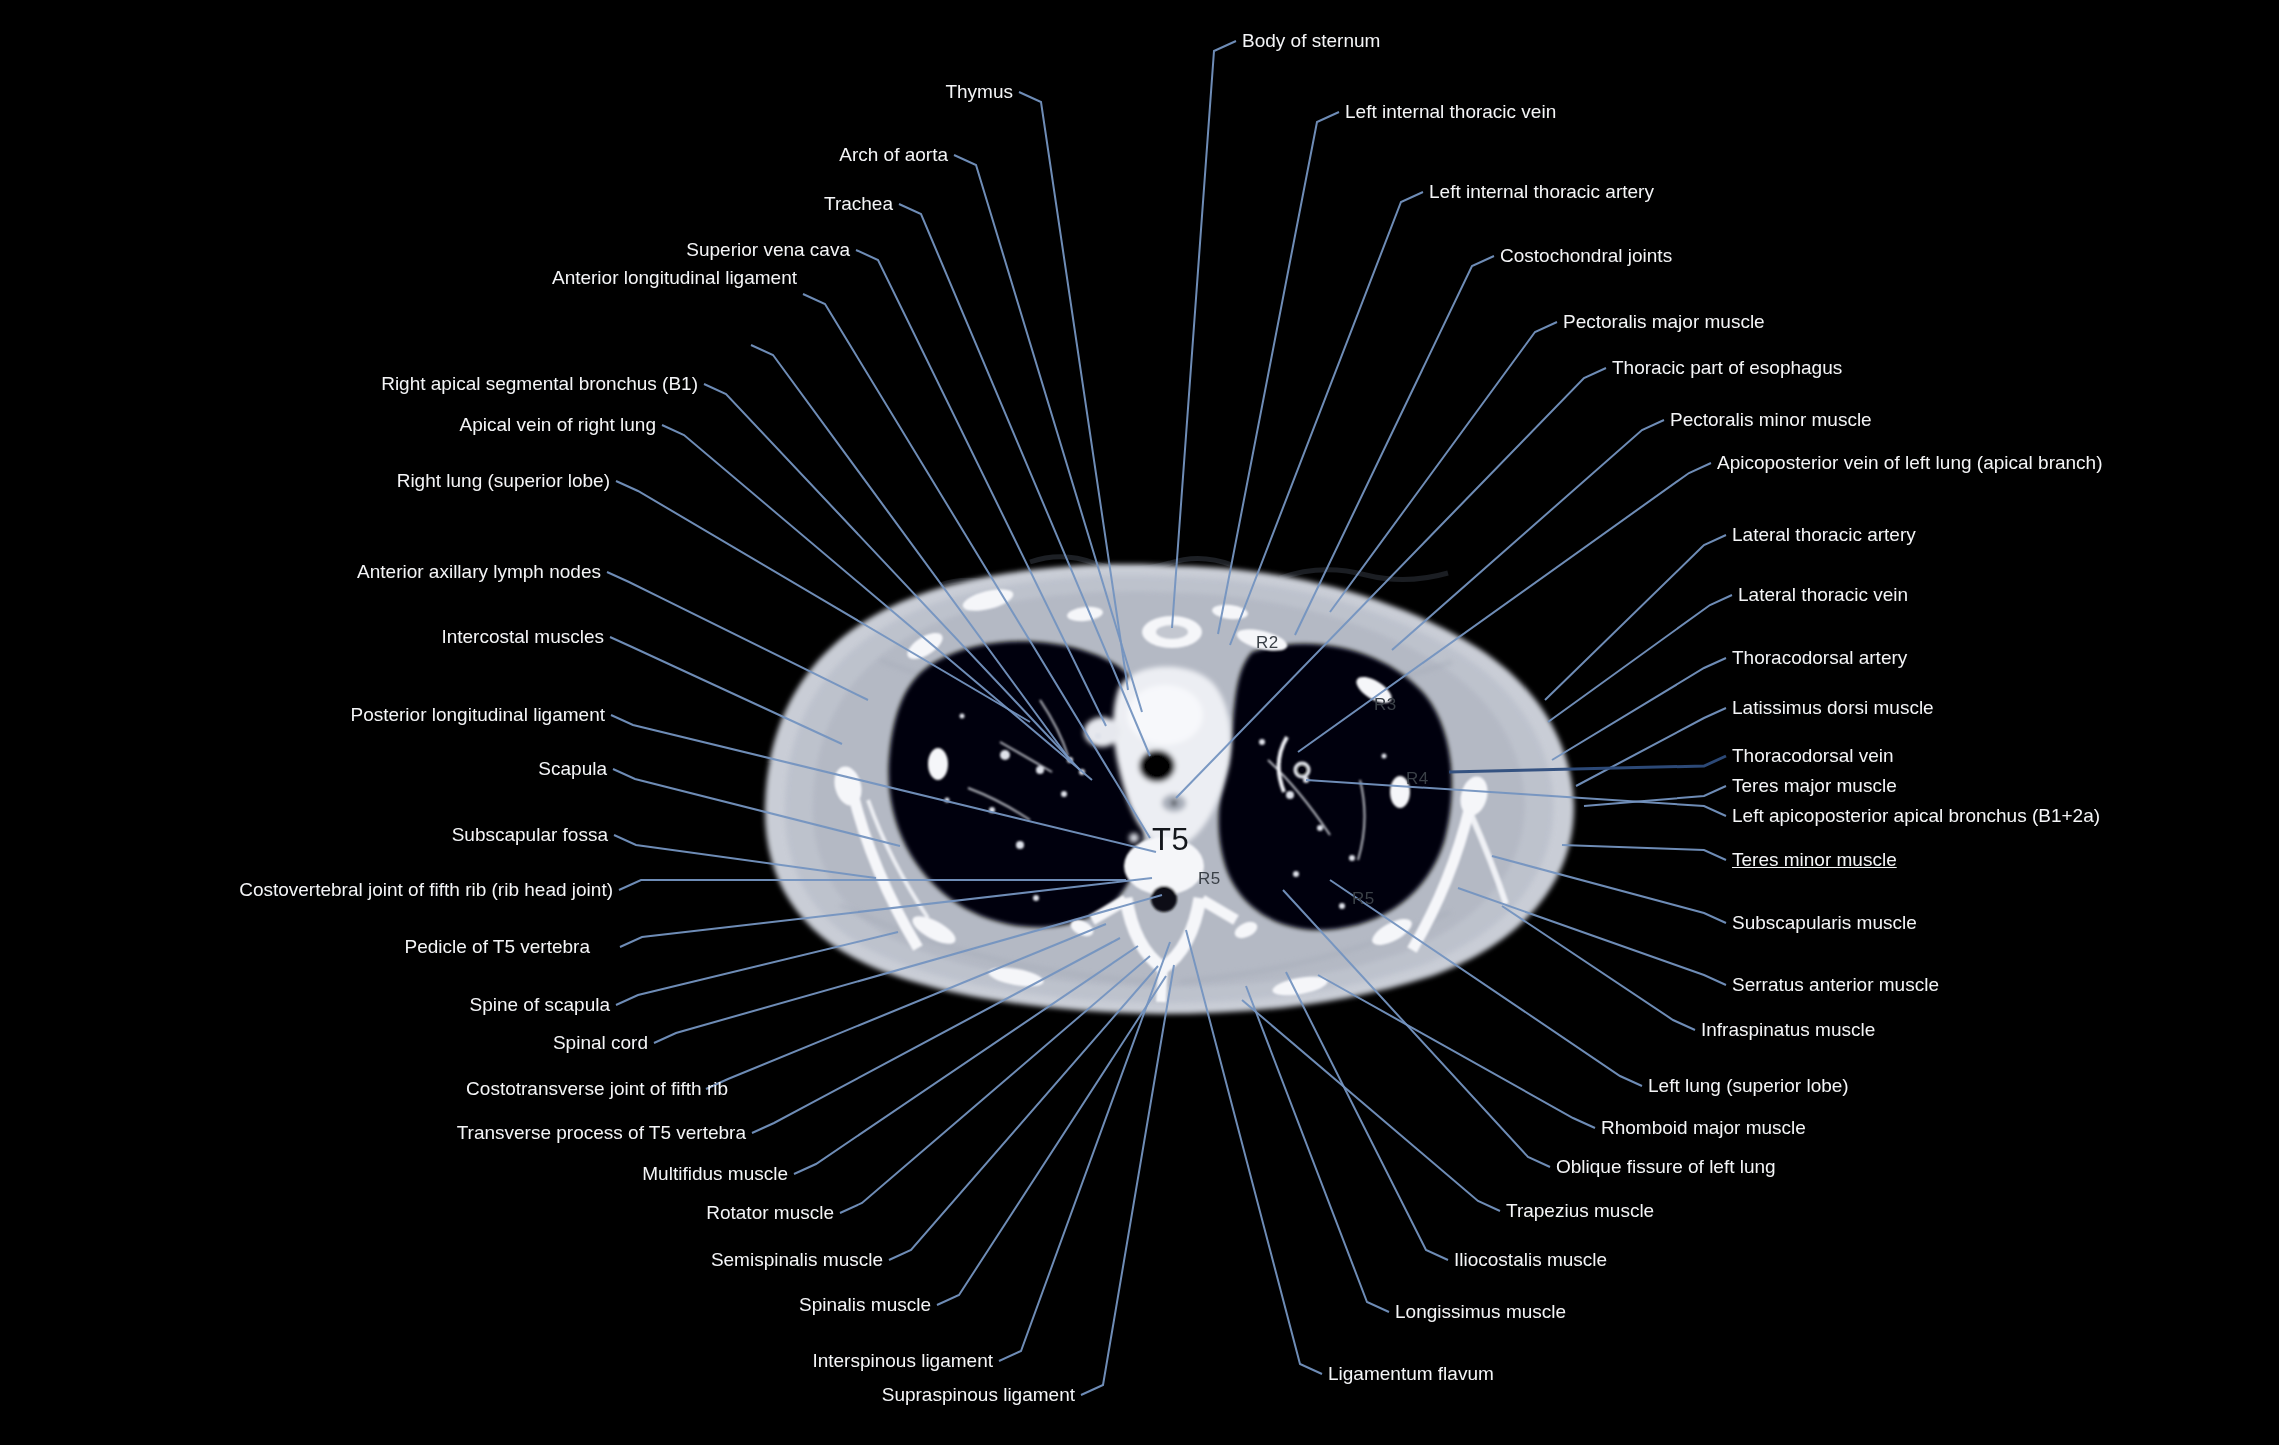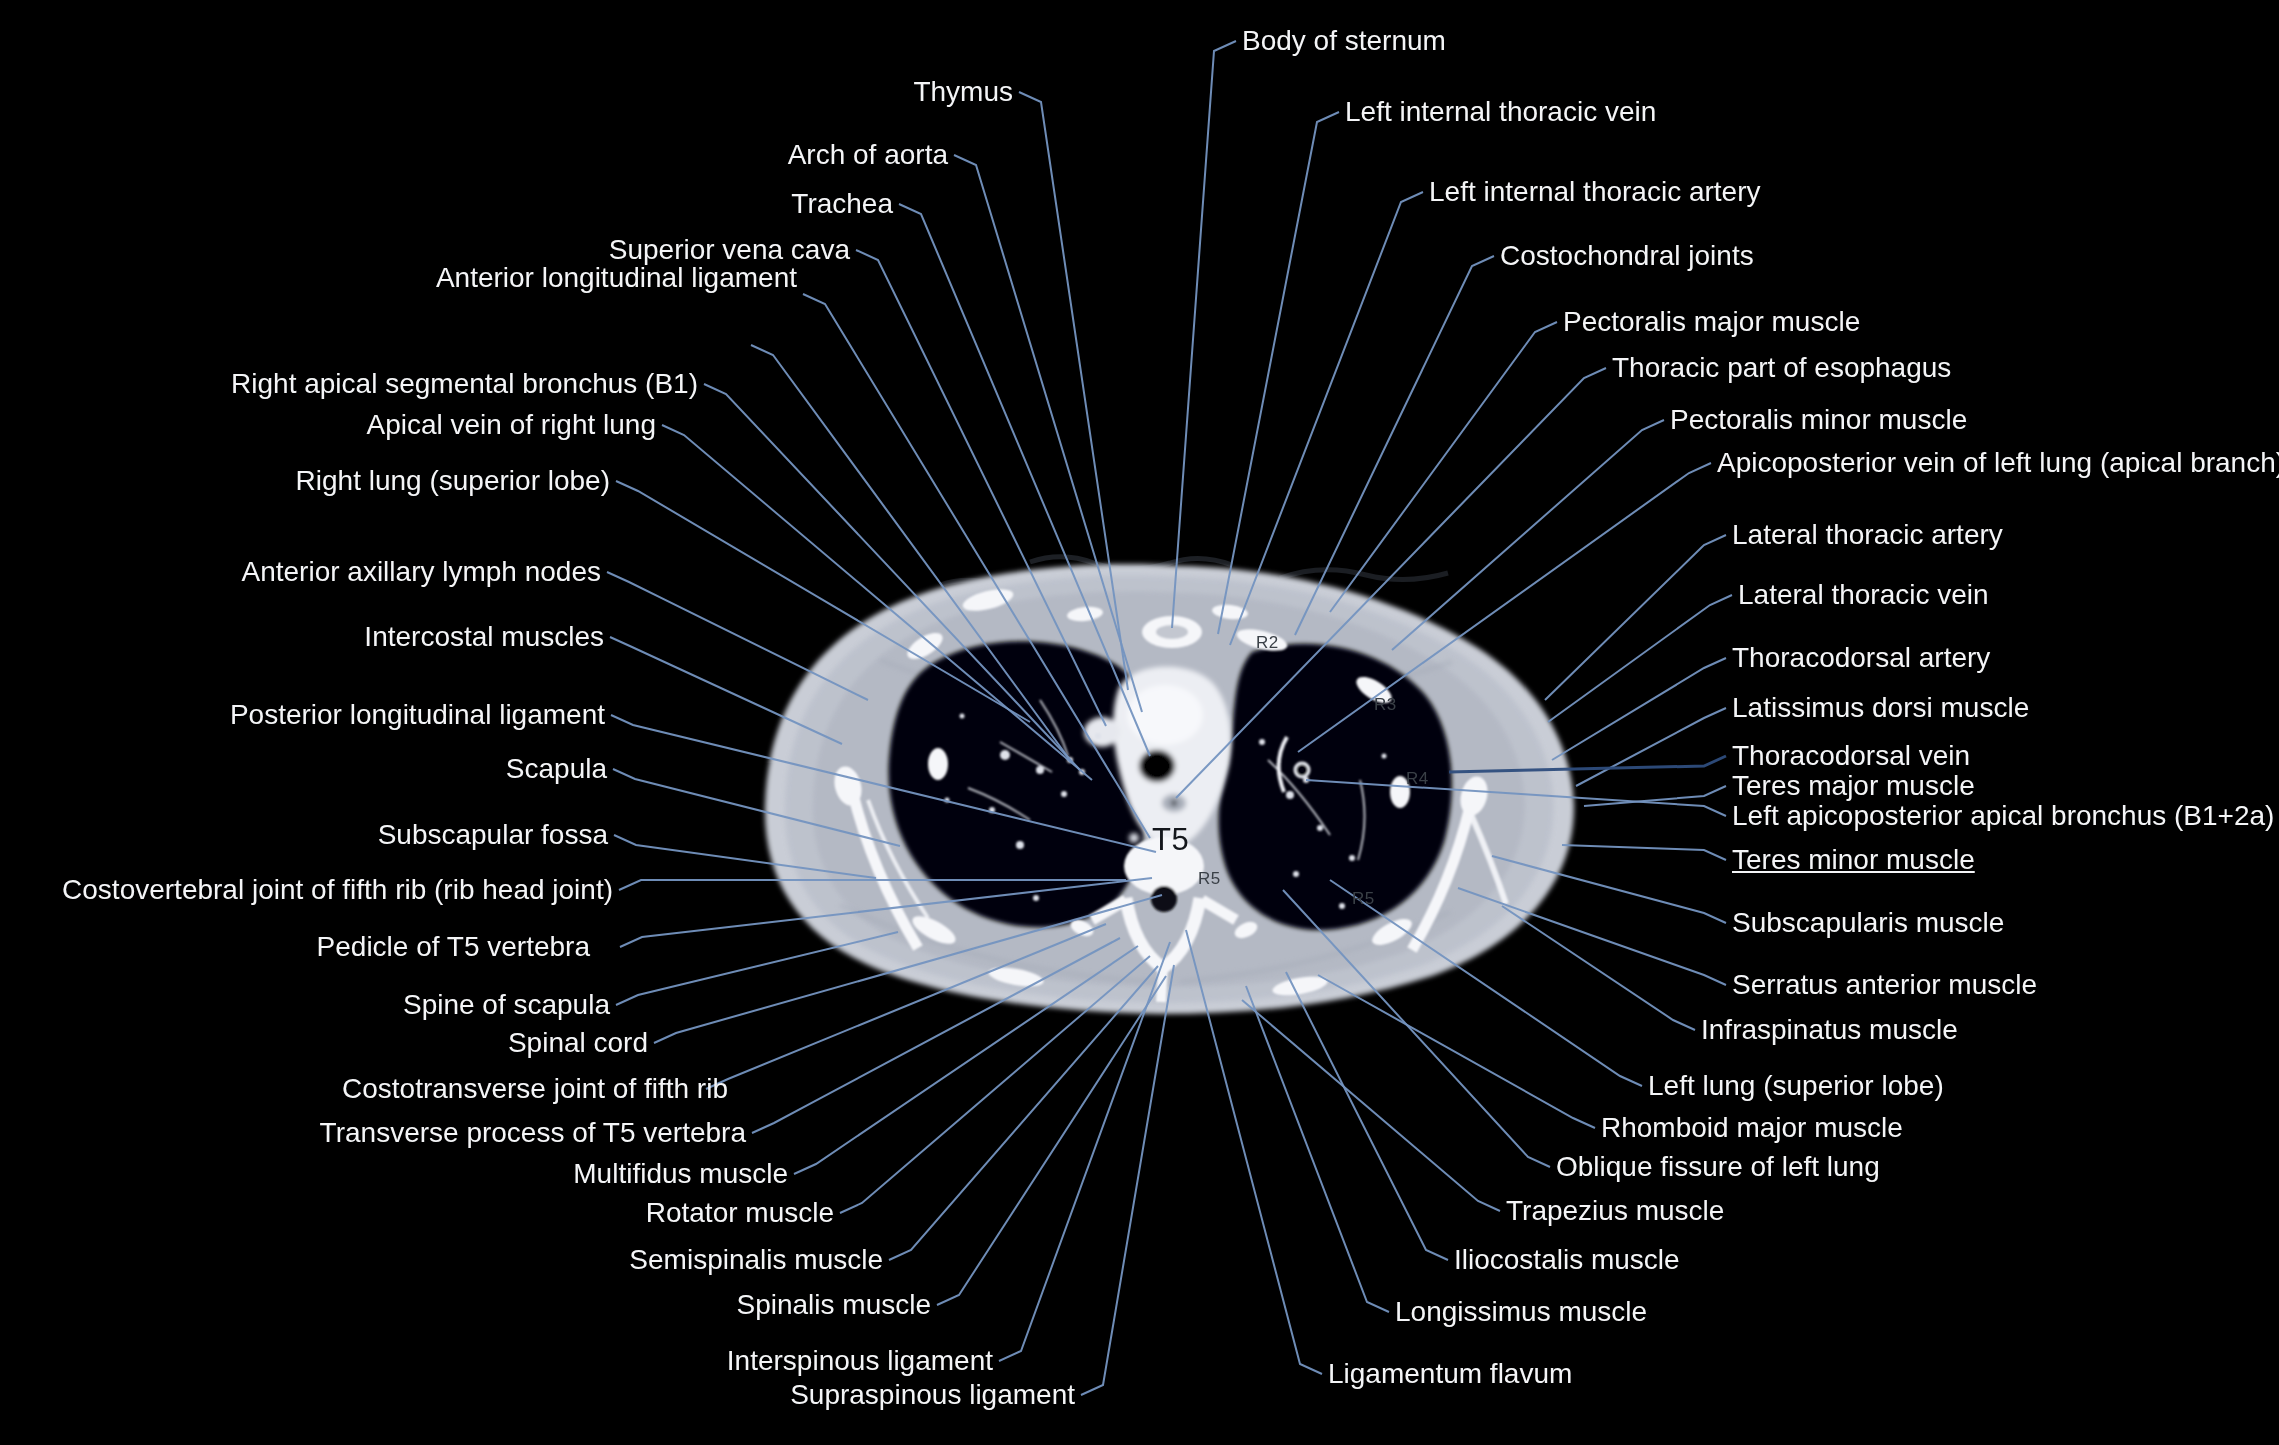--- a/index.html
+++ b/index.html
@@ -1,20 +1,20 @@
 <!DOCTYPE html>
 <html><head>
 <meta charset="utf-8">
 <style>
   html,body{margin:0;padding:0;background:#000;}
   #stage{position:relative;width:2279px;height:1445px;background:#000;overflow:hidden;
          font-family:"Liberation Sans", sans-serif;}
   #ct-svg{position:absolute;left:0;top:0;width:2279px;height:1445px;}
   #labels-layer{position:absolute;left:0;top:0;width:2279px;height:1445px;pointer-events:none;}
-  .lbl{position:absolute;color:#f4f5f7;font-size:28px;line-height:26px;white-space:nowrap;
+  .lbl{position:absolute;color:#f4f5f7;font-size:19px;line-height:26px;white-space:nowrap;
        pointer-events:auto;cursor:default;}
   .lbl.left{transform:translate(-100%,-50%);}
   .lbl.right{transform:translate(0,-50%);}
   .marker{position:absolute;font-size:17px;color:#3a4047;transform:translate(0,-50%);
           letter-spacing:.5px;}
   .marker.t5{font-size:31px;color:#14171c;}
 </style>
 </head>
 <body>
 

